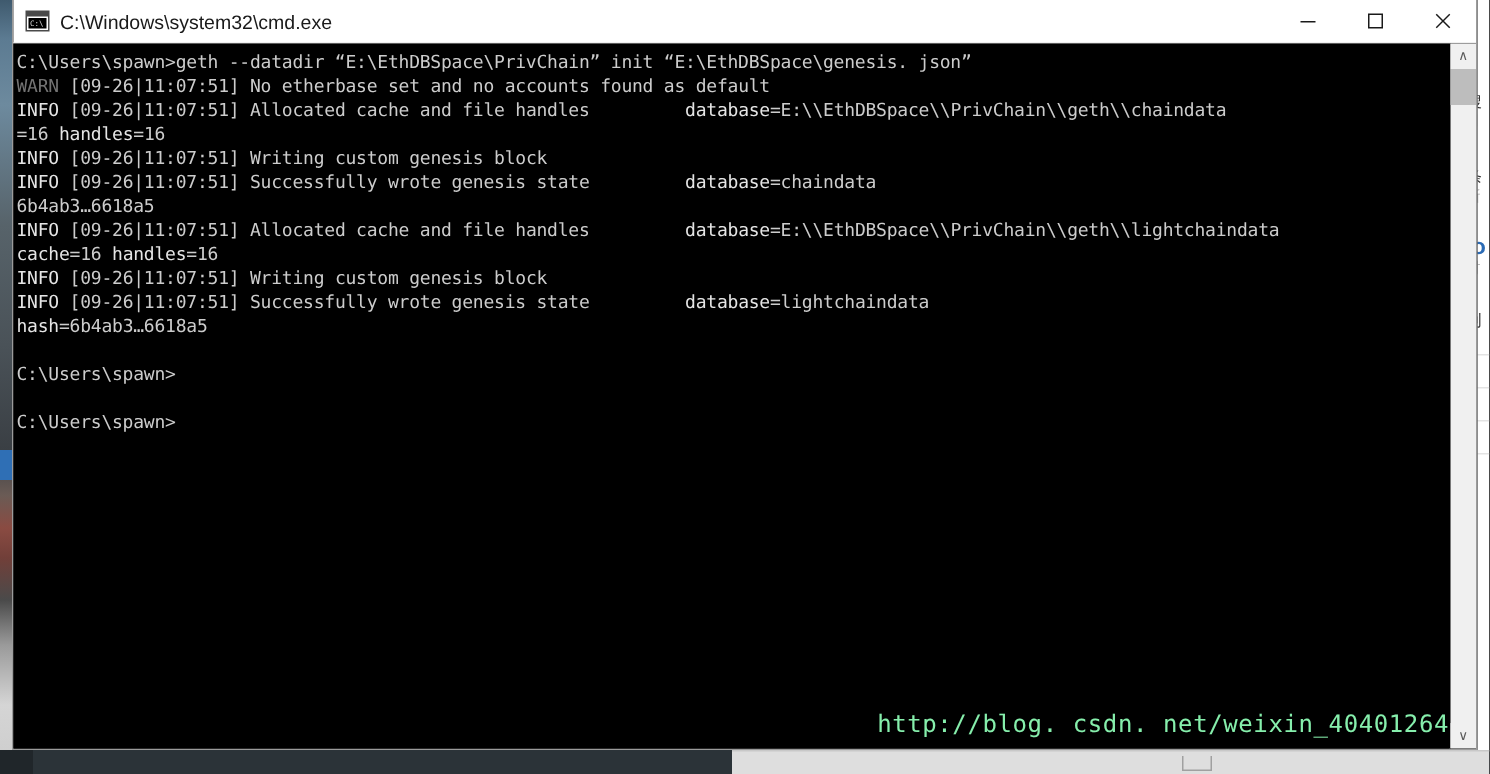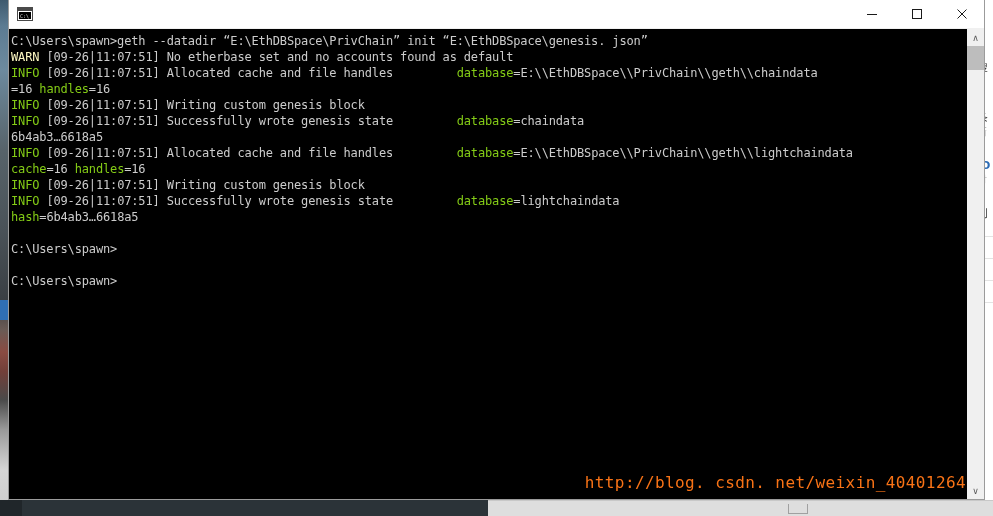--- a/index.html
+++ b/index.html
@@ -181,22 +181,22 @@
     font-size: 12px;
     line-height: 16px;
     color: #c0c0c0;
     padding: 4px 0 0 2px;
     white-space: pre;
     overflow: hidden;
     letter-spacing: -0.15px;
   }
   .ln { height: 16px; }
   .c-white  { color: #cccccc; }
-  .c-green  { color: #84cc16; }
-  .c-yellow { color: #fef9c3; }
+  .c-green  { color: #e5e5e5; }
+  .c-yellow { color: #737373; }
 
   
   #console-scrollbar {
     width: 17px;
     background: #f0f0f0;
     border-left: 1px solid #000;
     position: relative;
     flex: none;
   }
   .sb-arrow {
@@ -219,21 +219,21 @@
     background: #bdbdbd;
   }
 
   
   #watermark {
     position: absolute;
     right: 18px;
     bottom: 7px;
     font-family: "DejaVu Sans Mono", monospace;
     font-size: 16px;
-    color: #f97316;
+    color: #86efac;
     white-space: nowrap;
     letter-spacing: 0.4px;
     pointer-events: none;
   }
 </style>
 </head>
 <body>
 
 <div id="desktop">
 
@@ -260,20 +260,21 @@
     </div>
   </div>
 
   <div id="cmd-window">
 
     <div id="titlebar">
       <div id="titlebar-icon">
         <div class="bar"></div>
         <div class="screen">C:\</div>
       </div>
+      <span id="titlebar-text">C:\Windows\system32\cmd.exe</span>
 
       <div id="window-controls">
         <div class="win-btn">
           <svg width="12" height="12" viewBox="0 0 12 12">
             <line x1="1" y1="6.5" x2="11" y2="6.5" stroke="#1a1a1a" stroke-width="1"></line>
           </svg>
         </div>
         <div class="win-btn">
           <svg width="12" height="12" viewBox="0 0 12 12">
             <rect x="1.5" y="1.5" width="9" height="9" fill="none" stroke="#1a1a1a" stroke-width="1"></rect>

